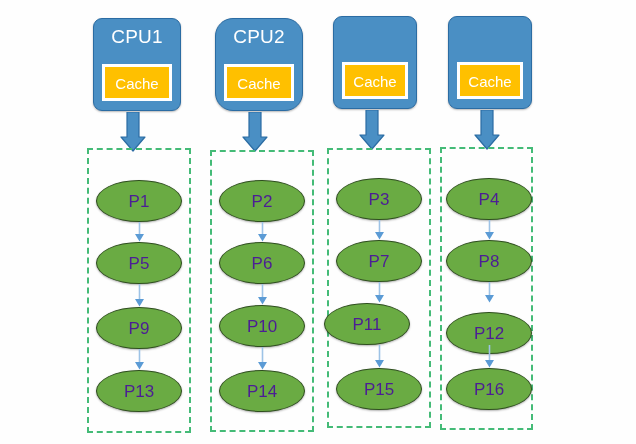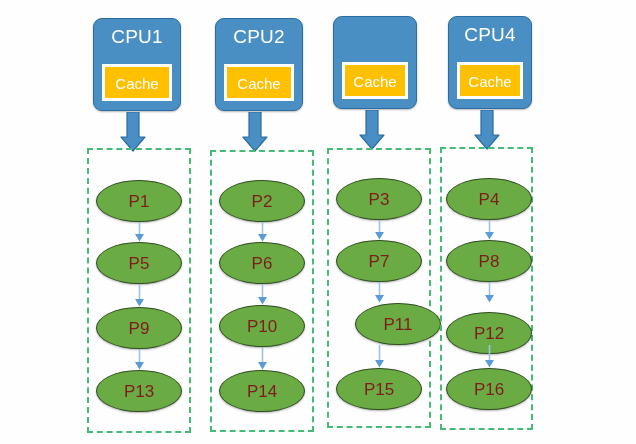--- a/index.html
+++ b/index.html
@@ -98,21 +98,21 @@
     background: #6aab43;
     border: 1px solid #2f4f1f;
     box-shadow: 0 1px 2px rgba(0,0,0,0.30);
   }
   .proc-label {
     position: absolute;
     left: 0; right: 0;
     top: 50%;
     transform: translateY(-50%);
     text-align: center;
-    color: #7f1d1d;
+    color: #4c1d95;
     font-size: 17px;
     line-height: 19px;
     white-space: nowrap;
   }
 
   
   .connector {
     position: absolute;
     width: 13px;
   }
@@ -160,21 +160,21 @@
         <svg width="13" height="21" viewBox="0 0 13 21">
           <line x1="6.5" y1="0" x2="6.5" y2="14" stroke="#9dc3e6" stroke-width="1.6"></line>
           <polygon points="2,13 11,13 6.5,20.5" fill="#5b9bd5"></polygon>
         </svg>
       </div>
       <div class="proc" style="left: 96px; top: 370px; background: rgb(106, 171, 67); border-color: rgb(47, 79, 31); text-decoration: underline;">
         <div class="proc-label">P13</div>
       </div>
     </div>
     <div class="column" style="left: 0px;">
-      <div class="cpu-box" style="left: 215px; top: 18px; width: 88px; height: 93px; background: rgb(74, 143, 196); border-color: rgb(43, 108, 163);">
+      <div class="cpu-box" style="left: 215px; top: 18px; width: 88px; height: 93px; background: rgb(74, 143, 196); border-color: rgb(43, 108, 163); border-radius: 18px;">
         <div class="cpu-label">CPU2</div>
         <div class="cache-box" style="background: rgb(255, 192, 0); border-color: rgb(255, 255, 255);">
           <div class="cache-label">Cache</div>
         </div>
       </div>
       <div class="block-arrow" style="left: 242px; top: 112px; width: 26px; height: 40px;">
         <svg width="26" height="40" viewBox="0 0 26 40">
           <polygon points="7,0 19,0 19,25 25,25 13,39 1,25 7,25" fill="#4a8fc4" stroke="#2b6ca3" stroke-width="1.2" stroke-linejoin="round"></polygon>
         </svg>
       </div>
@@ -233,36 +233,35 @@
       </div>
       <div class="proc" style="left: 336px; top: 240px; background: rgb(106, 171, 67); border-color: rgb(47, 79, 31); text-decoration: underline;">
         <div class="proc-label">P7</div>
       </div>
       <div class="connector" style="left: 373px; top: 282px; height: 21px;">
         <svg width="13" height="21" viewBox="0 0 13 21">
           <line x1="6.5" y1="0" x2="6.5" y2="14" stroke="#9dc3e6" stroke-width="1.6"></line>
           <polygon points="2,13 11,13 6.5,20.5" fill="#5b9bd5"></polygon>
         </svg>
       </div>
-      <div class="proc" style="left: 355px; top: 303px; background: rgb(106, 171, 67); border-color: rgb(47, 79, 31); text-decoration: underline;">
+      <div class="proc" style="left: 324px; top: 303px; background: rgb(106, 171, 67); border-color: rgb(47, 79, 31); text-decoration: underline;">
         <div class="proc-label">P11</div>
       </div>
       <div class="connector" style="left: 373px; top: 345px; height: 23px;">
         <svg width="13" height="23" viewBox="0 0 13 23">
           <line x1="6.5" y1="0" x2="6.5" y2="16" stroke="#9dc3e6" stroke-width="1.6"></line>
           <polygon points="2,15 11,15 6.5,22.5" fill="#5b9bd5"></polygon>
         </svg>
       </div>
       <div class="proc" style="left: 336px; top: 368px; background: rgb(106, 171, 67); border-color: rgb(47, 79, 31);">
         <div class="proc-label">P15</div>
       </div>
     </div>
     <div class="column" style="left: 0px;">
       <div class="cpu-box" style="left: 448px; top: 16px; width: 84px; height: 93px; background: rgb(74, 143, 196); border-color: rgb(43, 108, 163);">
-        <div class="cpu-label">CPU4</div>
         <div class="cache-box" style="background: rgb(255, 192, 0); border-color: rgb(255, 255, 255);">
           <div class="cache-label">Cache</div>
         </div>
       </div>
       <div class="block-arrow" style="left: 474px; top: 110px; width: 26px; height: 40px;">
         <svg width="26" height="40" viewBox="0 0 26 40">
           <polygon points="7,0 19,0 19,25 25,25 13,39 1,25 7,25" fill="#4a8fc4" stroke="#2b6ca3" stroke-width="1.2" stroke-linejoin="round"></polygon>
         </svg>
       </div>
       <div class="proc-group" style="left: 440px; top: 147px; width: 93px; height: 283px; border-color: rgb(68, 187, 119);"></div>

